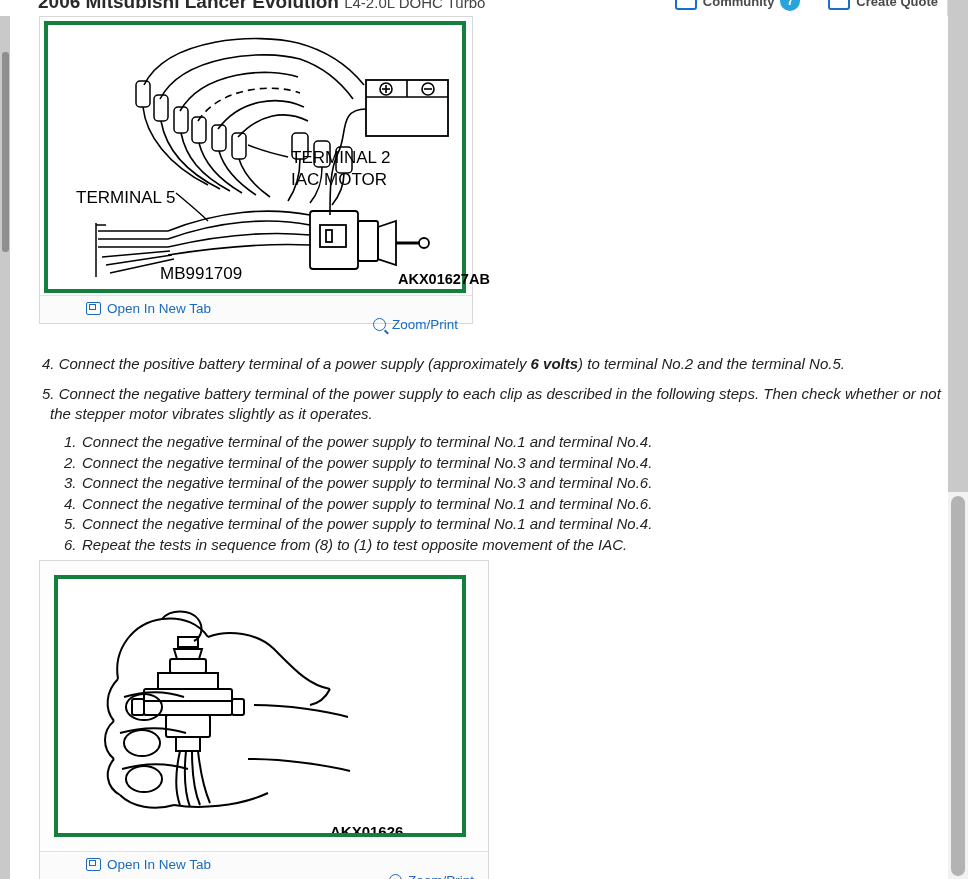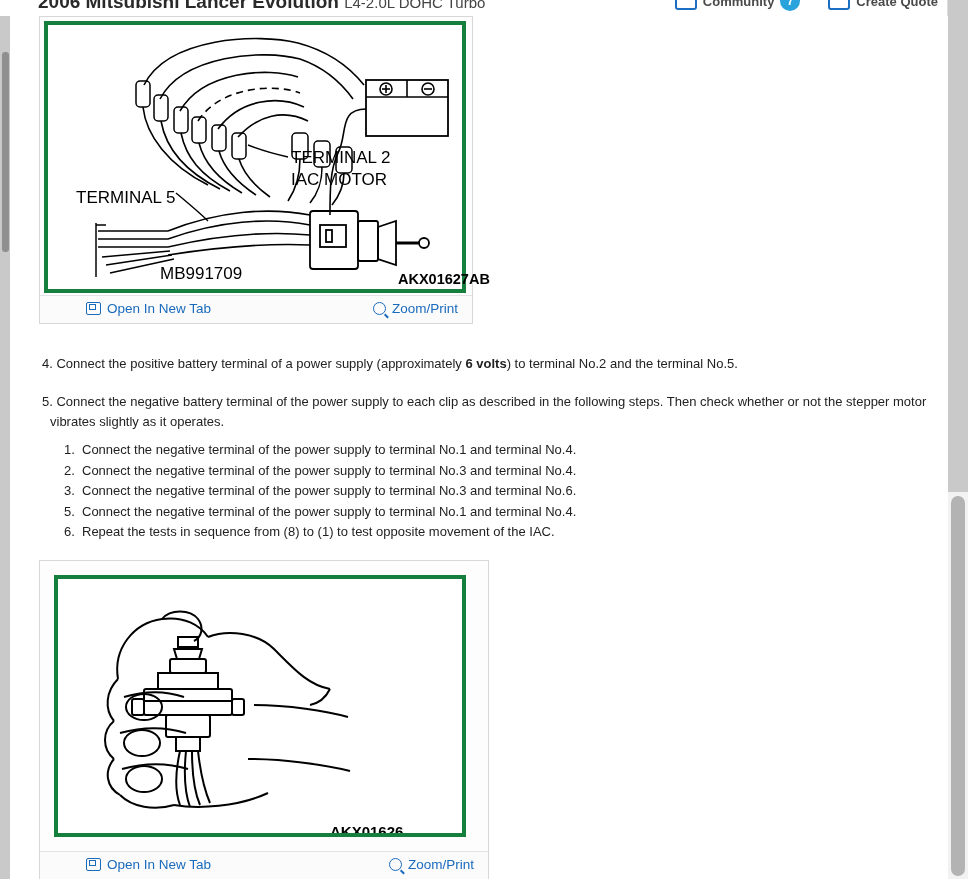--- a/index.html
+++ b/index.html
@@ -155,21 +155,21 @@
     position: absolute;
     display: flex;
     align-items: center;
     gap: 6px;
     color: #1a6bbd;
     font-size: 13.5px;
     cursor: pointer;
     top: 5px;
   }
   .figlink.left { left: 10px; margin-left: 36px; }
-  .figlink.right { right: 14px; }
+  .figlink.right { right: 14px; margin-top: 16px; }
   .icon-newtab {
     width: 13px; height: 11px;
     border: 1.5px solid #1a6bbd;
     border-radius: 2px;
     display: inline-block;
     position: relative;
   }
   .icon-newtab::after {
     content: "";
     position: absolute;
@@ -199,22 +199,23 @@
     font-size: 14.5px;
     color: #000;
   }
   
   .steps {
     position: absolute;
     left: 32px;
     top: 336px;
     width: 900px;
     color: #222;
-    font-size: 13px;
+    font-size: 15px;
     line-height: 20px;
+    font-style: italic;
   }
   .step-lvl1 {
     padding-left: 8px;
     text-indent: -8px;
     margin: 0 0 0 0;
     padding-top: 2px;
   }
   .substeps {
     margin-top: 8px;
     padding-left: 22px;
@@ -350,30 +351,33 @@
         <span class="icon-zoom"></span>
         <span>Zoom/Print</span>
       </div>
     </div>
   </div>
 
   <div class="steps">
     <div class="step-lvl1">
       <span>4. Connect the positive battery terminal of a power supply (approximately </span><b>6 volts</b><span>) to terminal No.2 and the terminal No.5.</span>
     </div>
-    <div class="step-lvl1" style="margin-top:16px;">5. Connect the negative battery terminal of the power supply to each clip as described in the following steps. Then check whether or not the stepper motor vibrates slightly as it operates.</div>
+    <div class="step-lvl1" style="margin-top:8px;">5. Connect the negative battery terminal of the power supply to each clip as described in the following steps. Then check whether or not the stepper motor vibrates slightly as it operates.</div>
     <div class="substeps">
       <div class="substep">
         <span class="num">1.</span><span>Connect the negative terminal of the power supply to terminal No.1 and terminal No.4.</span>
       </div>
       <div class="substep">
         <span class="num">2.</span><span>Connect the negative terminal of the power supply to terminal No.3 and terminal No.4.</span>
       </div>
       <div class="substep">
         <span class="num">3.</span><span>Connect the negative terminal of the power supply to terminal No.3 and terminal No.6.</span>
+      </div>
+      <div class="substep">
+        <span class="num">4.</span><span>Connect the negative terminal of the power supply to terminal No.1 and terminal No.6.</span>
       </div>
       <div class="substep">
         <span class="num">5.</span><span>Connect the negative terminal of the power supply to terminal No.1 and terminal No.4.</span>
       </div>
       <div class="substep">
         <span class="num">6.</span><span>Repeat the tests in sequence from (8) to (1) to test opposite movement of the IAC.</span>
       </div>
     </div>
   </div>
 

